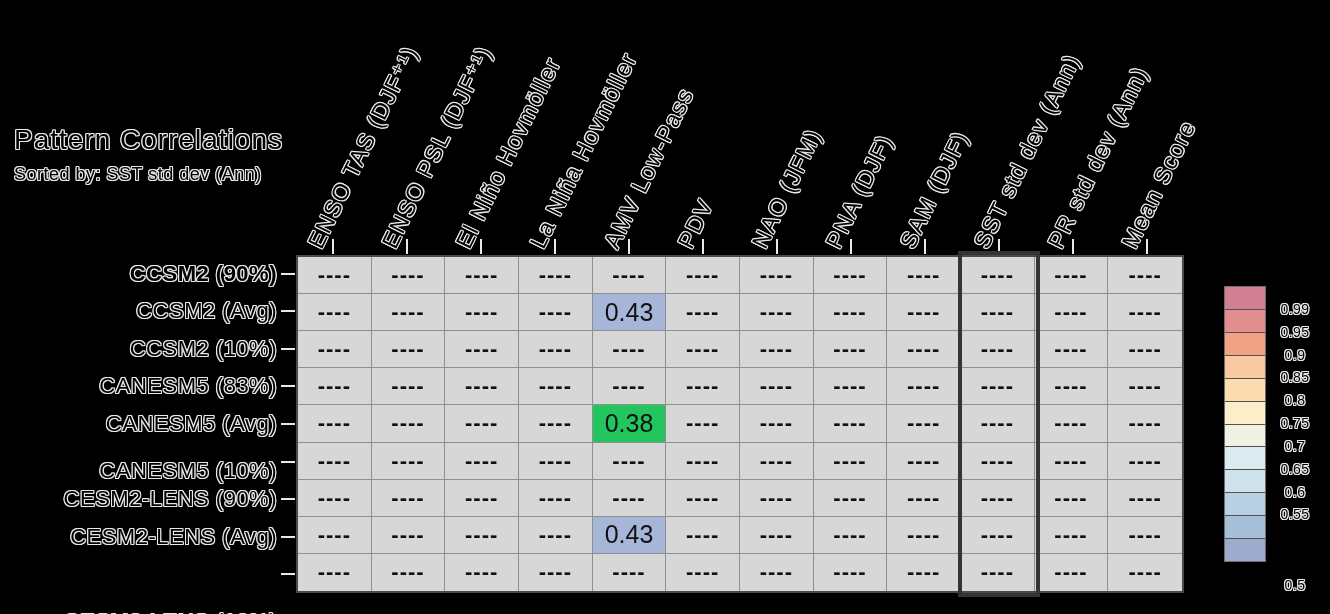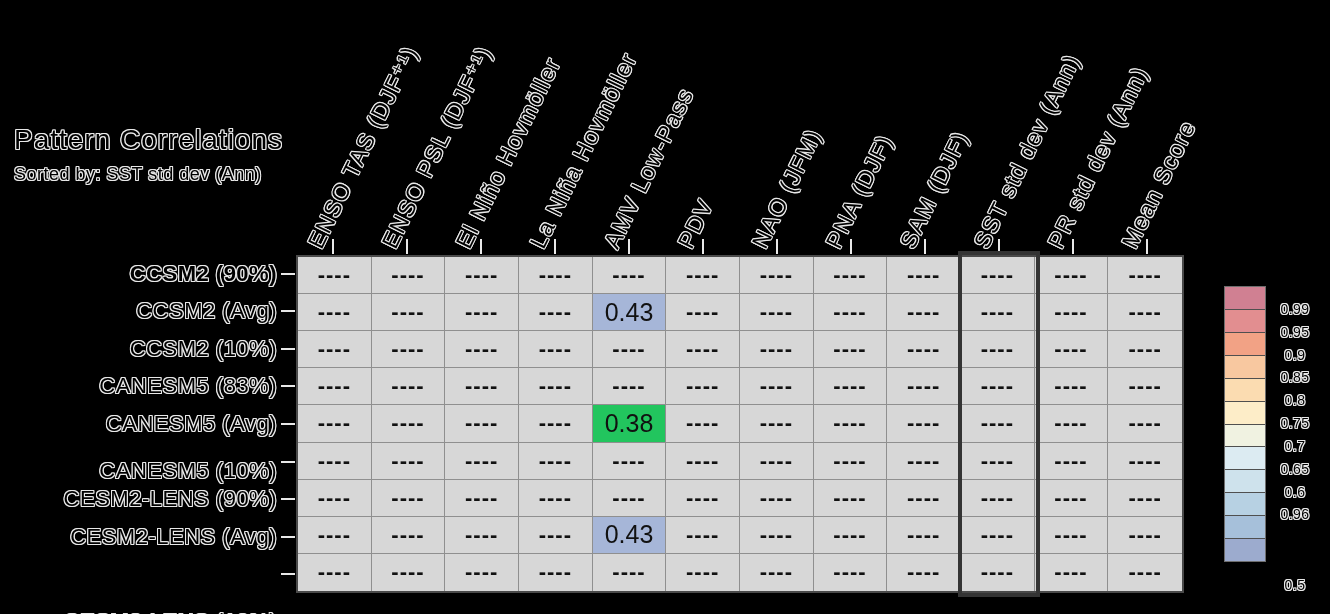--- a/index.html
+++ b/index.html
@@ -244,16 +244,16 @@
   <div id="legendlabels">
       <div class="legend-label outline" style="top: 297.833px;">0.99</div>
       <div class="legend-label outline" style="top: 320.667px;">0.95</div>
       <div class="legend-label outline" style="top: 343.5px;">0.9</div>
       <div class="legend-label outline" style="top: 366.333px;">0.85</div>
       <div class="legend-label outline" style="top: 389.167px;">0.8</div>
       <div class="legend-label outline" style="top: 412px;">0.75</div>
       <div class="legend-label outline" style="top: 434.833px;">0.7</div>
       <div class="legend-label outline" style="top: 457.667px;">0.65</div>
       <div class="legend-label outline" style="top: 480.5px;">0.6</div>
-      <div class="legend-label outline" style="top: 503.333px;">0.96</div>
+      <div class="legend-label outline" style="top: 503.333px;">0.55</div>
       <div class="legend-label outline" style="top: 526.167px; margin-top: 48px;">0.5</div>
     </div>
 </div>
 
 </body></html>

